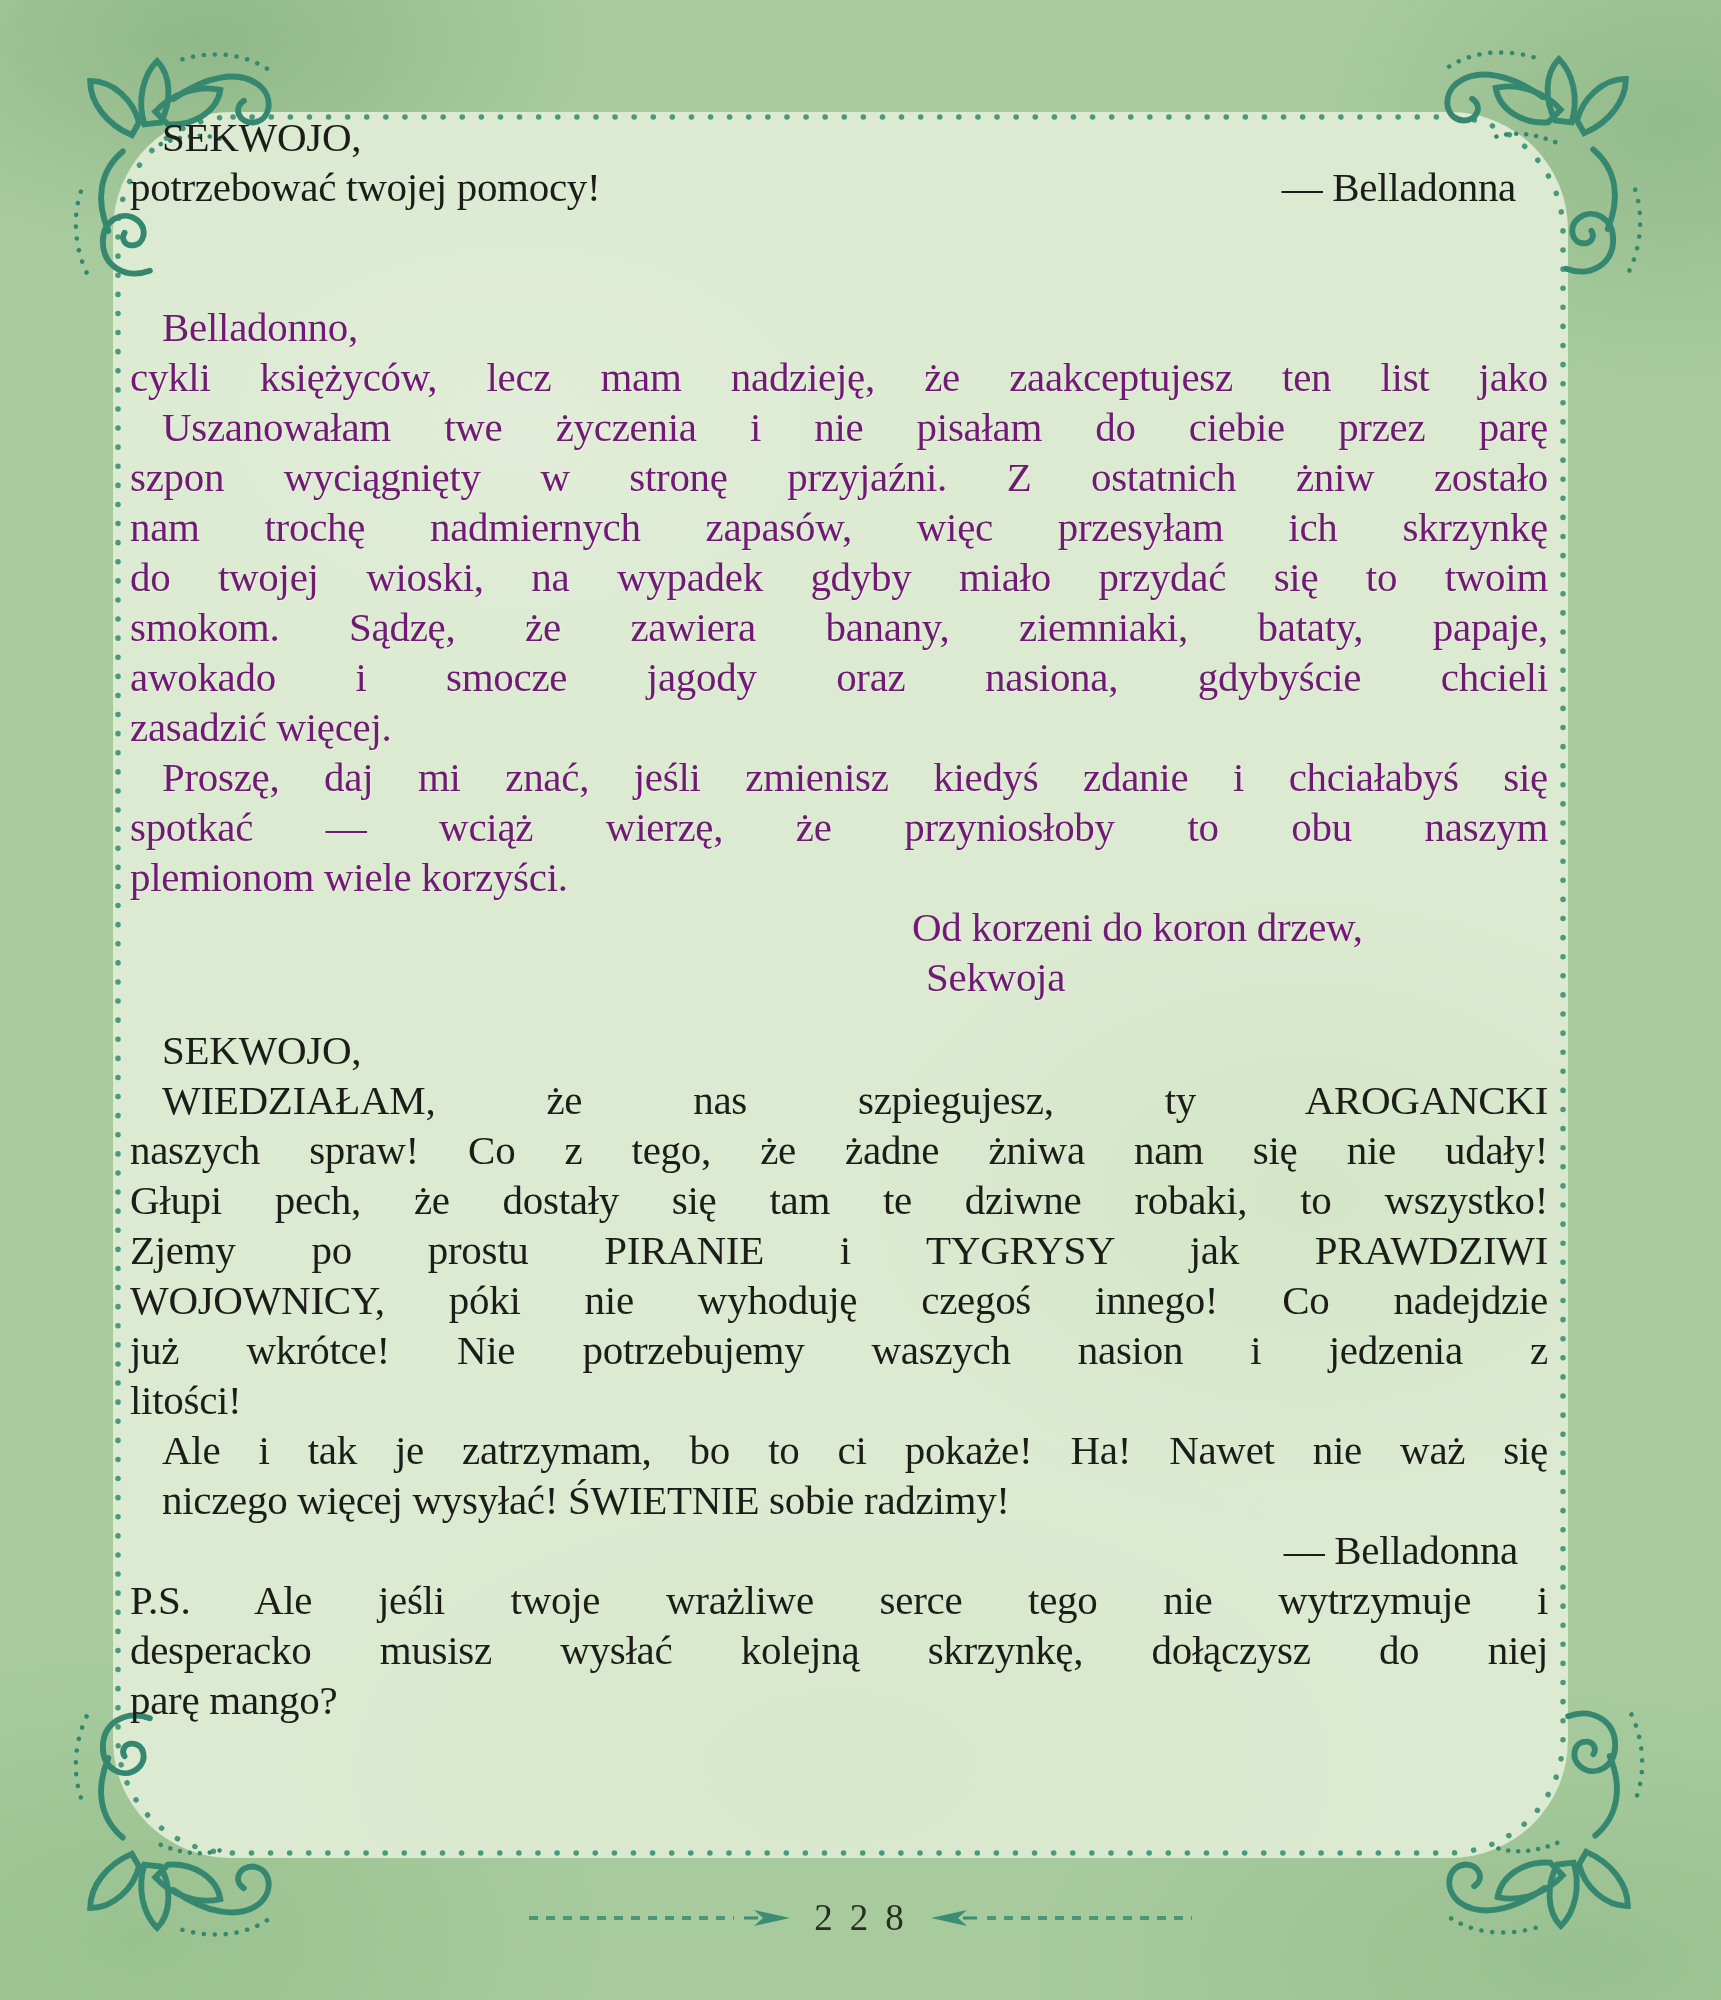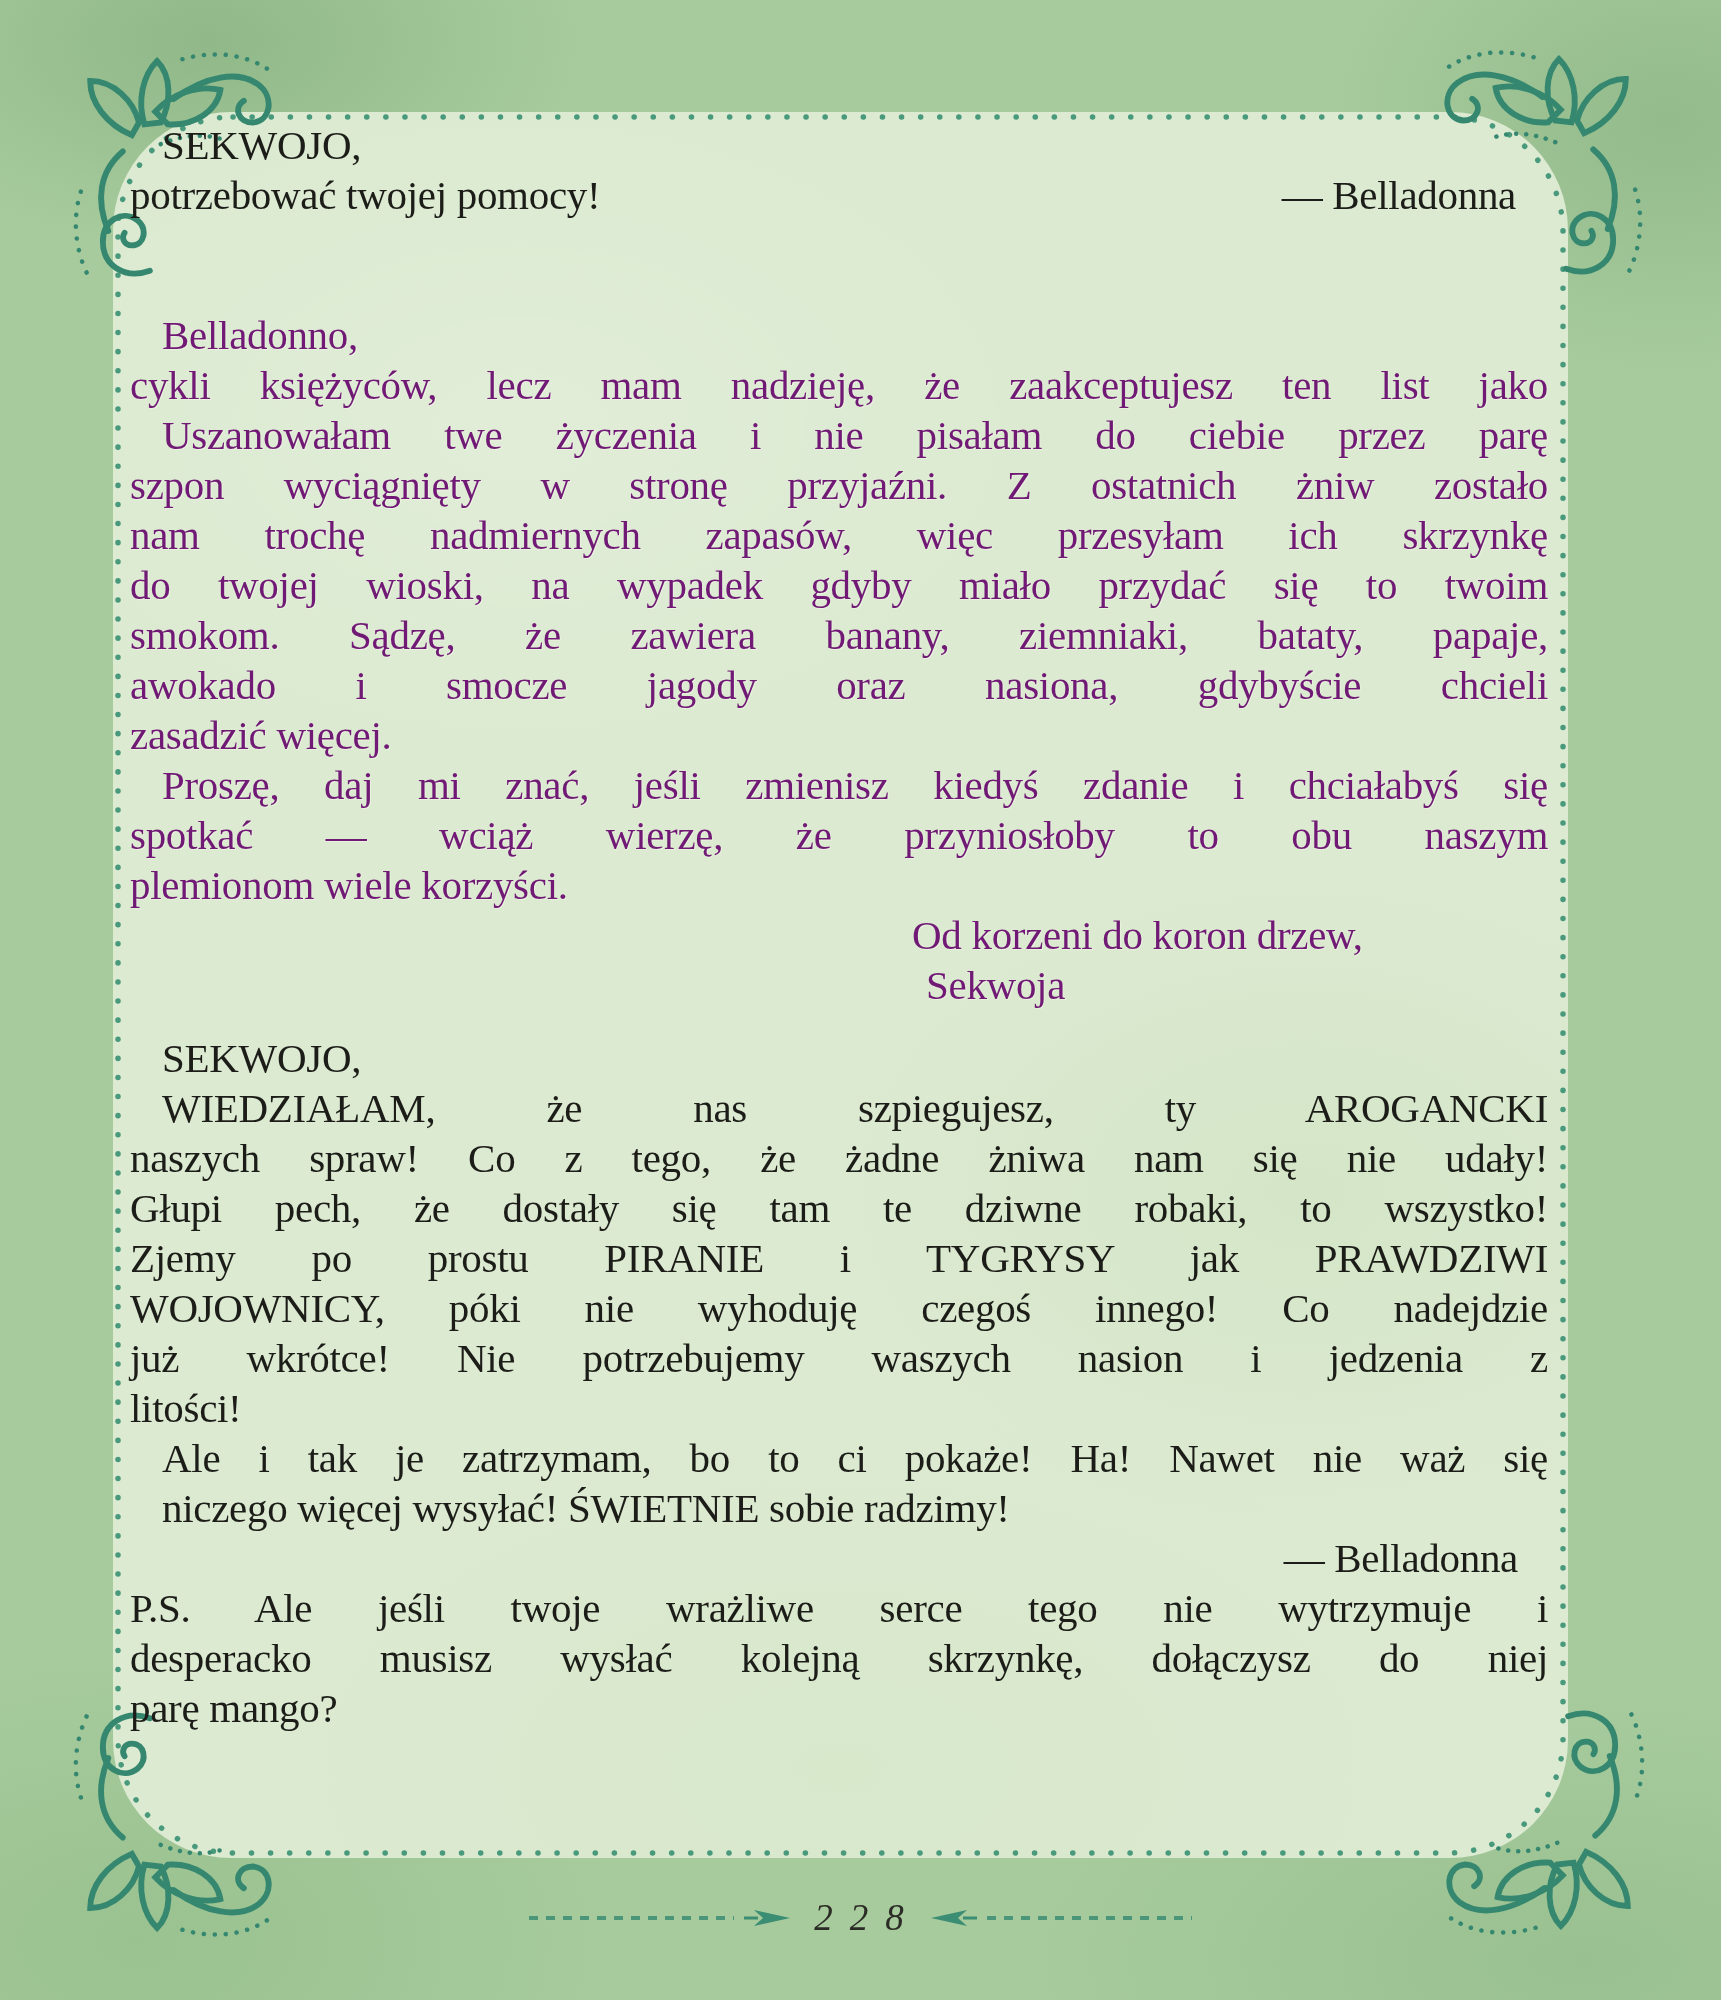--- a/index.html
+++ b/index.html
@@ -18,21 +18,21 @@
     position:absolute;left:113px;top:112px;width:1455px;height:1746px;
     box-sizing:border-box;border-radius:118px;
     background:
       radial-gradient(ellipse 820px 520px at 28% 18%, rgba(255,255,255,.14), transparent 70%),
       radial-gradient(ellipse 680px 460px at 82% 62%, rgba(186,214,166,.22), transparent 72%),
       radial-gradient(ellipse 900px 500px at 50% 95%, rgba(198,224,178,.18), transparent 75%),
       #dcead1;
   }
   .panel-border-svg{position:absolute;left:0;top:0;width:100%;height:100%;pointer-events:none;}
   .letters{
-    position:absolute;left:113px;top:112px;width:1455px;box-sizing:border-box;
+    position:absolute;left:113px;top:104px;width:1455px;box-sizing:border-box;
     padding:8px 20px 0 17px;
   }
   .letter{position:relative;}
   .tl{min-height:50px;font-size:41px;line-height:50px;letter-spacing:-0.3px;}
   .jst{text-align:justify;text-align-last:justify;}
   .lft{text-align:left;}
   .rgt{text-align:right;padding-right:30px;}
   .spl{display:flex;justify-content:space-between;padding-right:32px;}
   .ind{padding-left:32px;}
   .sig{padding-left:782px;}
@@ -41,21 +41,21 @@
   .ink-brown{color:#701a75;text-shadow:1px 1px 0 rgba(248,250,240,.45);}
   .m-letter2{margin-top:90px;}
   .m-letter3{margin-top:23px;}
   .flourish{position:absolute;width:235px;height:235px;color:#35886f;pointer-events:none;}
   .fl-tl{left:45px;top:52px;transform:scaleY(-1);}
   .fl-tr{left:1436px;top:50px;transform:scale(-1,-1);}
   .fl-bl{left:45px;top:1702px;}
   .fl-br{left:1438px;top:1700px;transform:scaleX(-1);}
   .footer{
     position:absolute;left:0;top:1898px;width:1721px;
-    display:flex;align-items:center;justify-content:center;gap:10px;font-style:italic;
+    display:flex;align-items:center;justify-content:center;gap:10px;
   }
   .rule{
     width:205px;height:4px;
     background:repeating-linear-gradient(90deg,#3b8d73 0 9px,transparent 9px 17px);
     opacity:.85;
   }
   .page-num{
     font-family:"Liberation Serif",serif;font-size:37px;color:#2b2c25;
     letter-spacing:17px;padding-left:14px;line-height:40px;
   }

